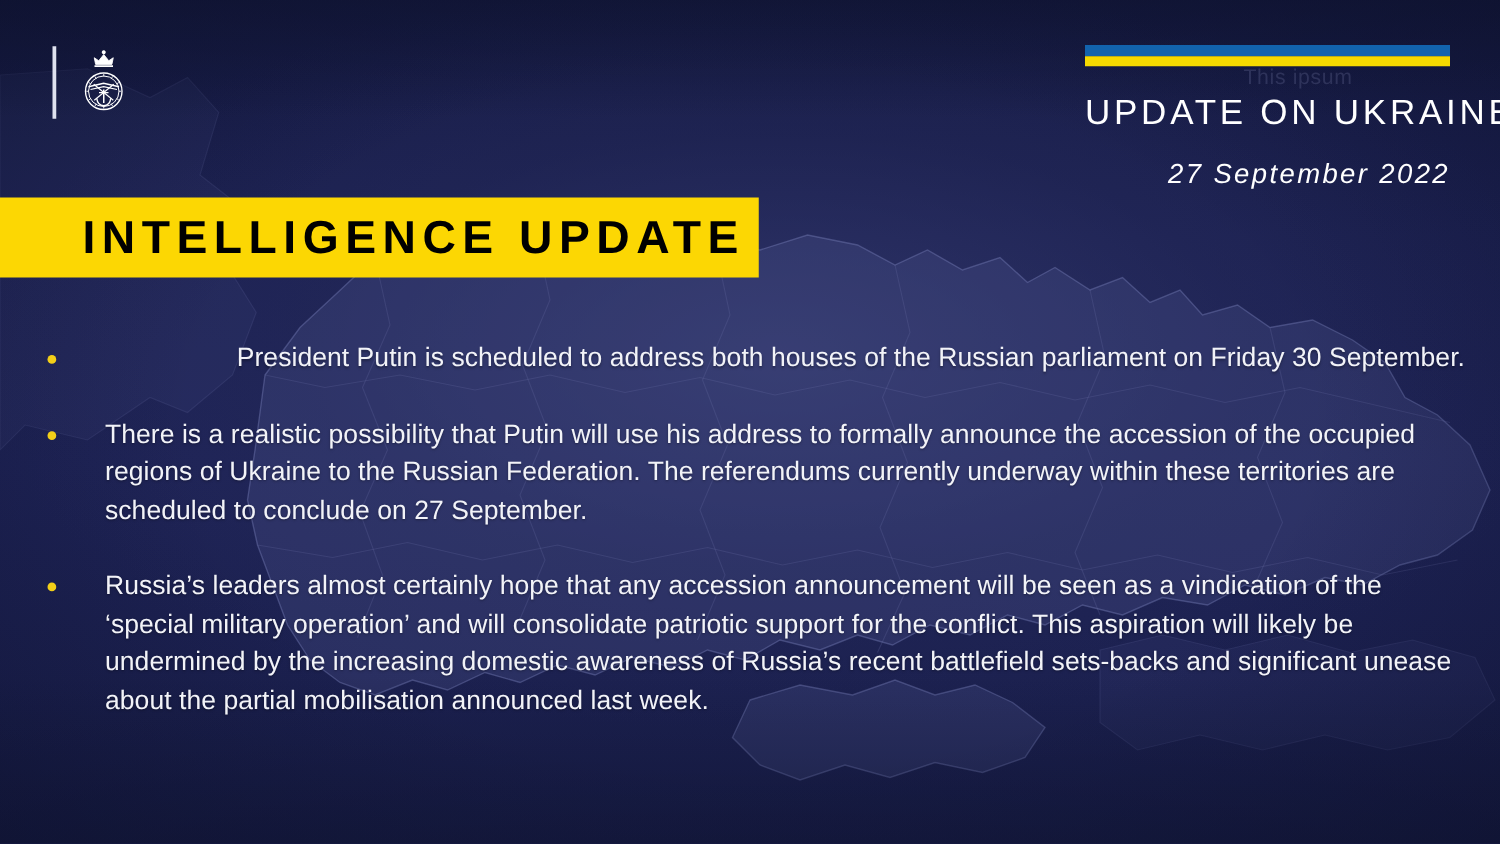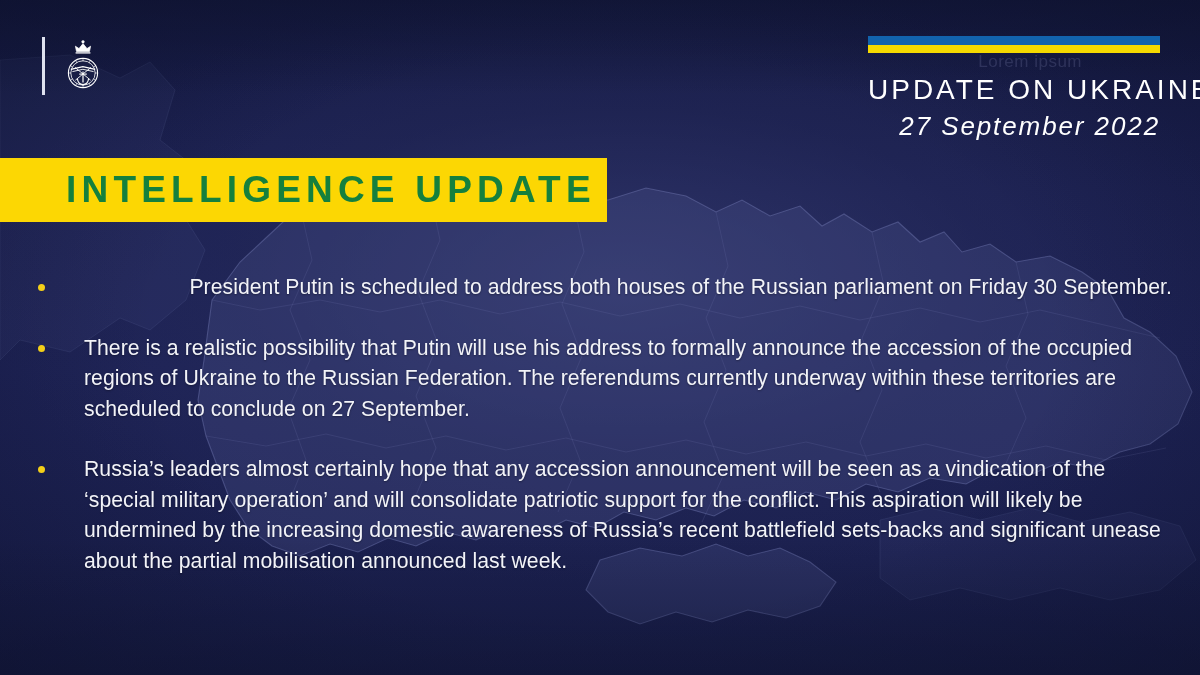--- a/index.html
+++ b/index.html
@@ -110,25 +110,25 @@
   #update-title {
     color: #ffffff;
     font-size: 28px;
     letter-spacing: 3.0px;
     font-weight: 400;
     line-height: 1.18;
     white-space: nowrap;
   }
   #update-date {
     color: #ffffff;
-    font-size: 26px;
+    font-size: 22px;
     font-style: italic;
     letter-spacing: 1.9px;
     line-height: 1.35;
-    margin-top: 3px;
+    margin-top: 18px;
     white-space: nowrap;
   }
   #ghost-text {
     position: absolute;
     right: 118px;
     top: 52px;
     color: rgba(150,156,200,0.20);
     font-size: 17px;
     letter-spacing: 0.5px;
     pointer-events: none;
@@ -139,21 +139,21 @@
     position: absolute;
     left: 0;
     top: 158px;
     width: 607px;
     height: 64px;
     background: #fcd703;
     display: flex;
     align-items: center;
   }
   #banner-text {
-    color: #15803d;
+    color: #000000;
     font-size: 37px;
     font-weight: 700;
     letter-spacing: 5.2px;
     margin-left: 66px;
     white-space: nowrap;
   }
 
   
   #bullets {
     position: absolute;
@@ -251,21 +251,21 @@
   </div>
 
   <div id="header-right">
     <div id="flag-bar">
       <div id="flag-blue"></div>
       <div id="flag-yellow"></div>
     </div>
     <div id="update-title">UPDATE ON UKRAINE</div>
     <div id="update-date">27 September 2022</div>
   </div>
-  <div id="ghost-text">Lorem ipsum</div>
+  <div id="ghost-text">This ipsum</div>
 
   <div id="banner">
     <div id="banner-text">INTELLIGENCE UPDATE</div>
   </div>
 
   <div id="bullets">
     <div class="bullet-row">
       <div class="bullet-dot"></div>
       <div class="bullet-text">President Putin is scheduled to address both houses of the Russian parliament on Friday 30 September.</div>
     </div>

